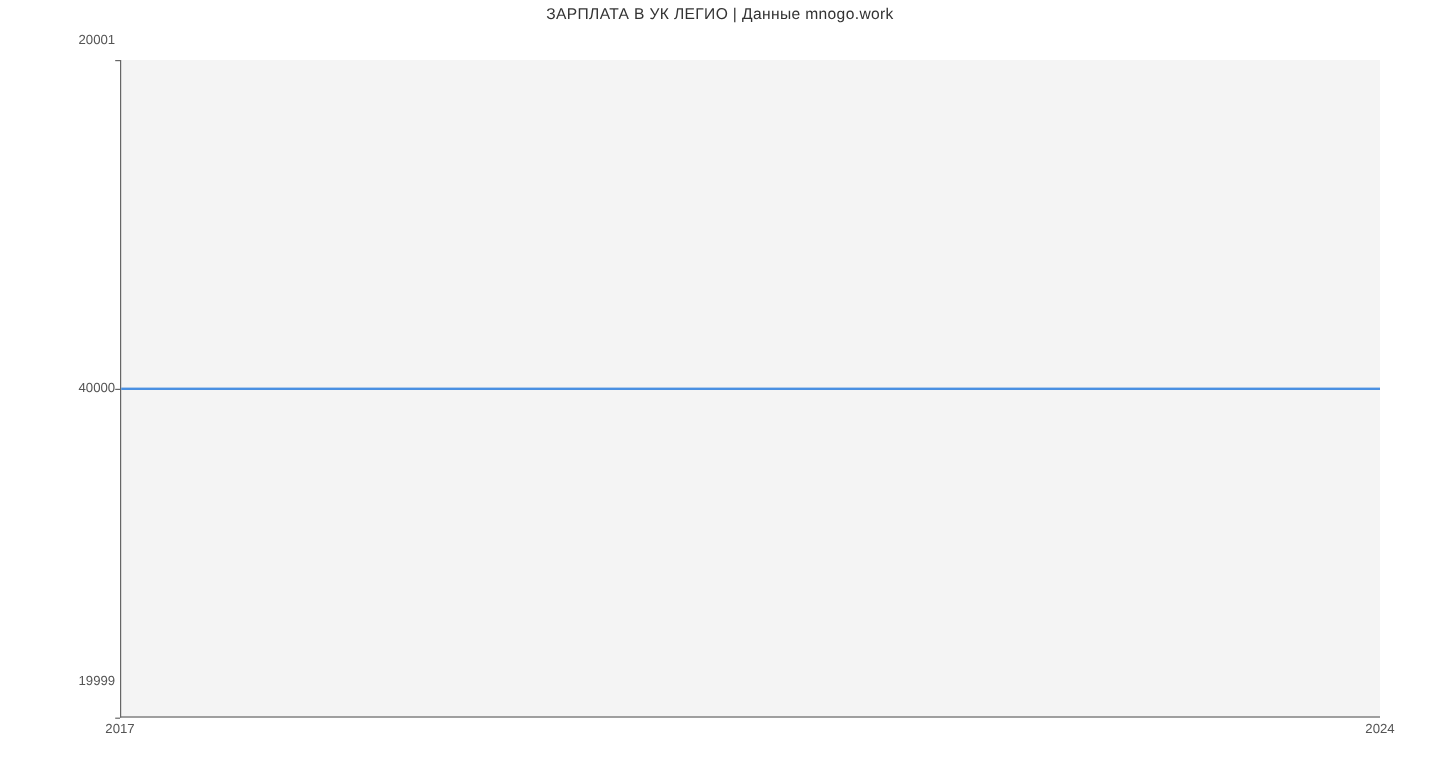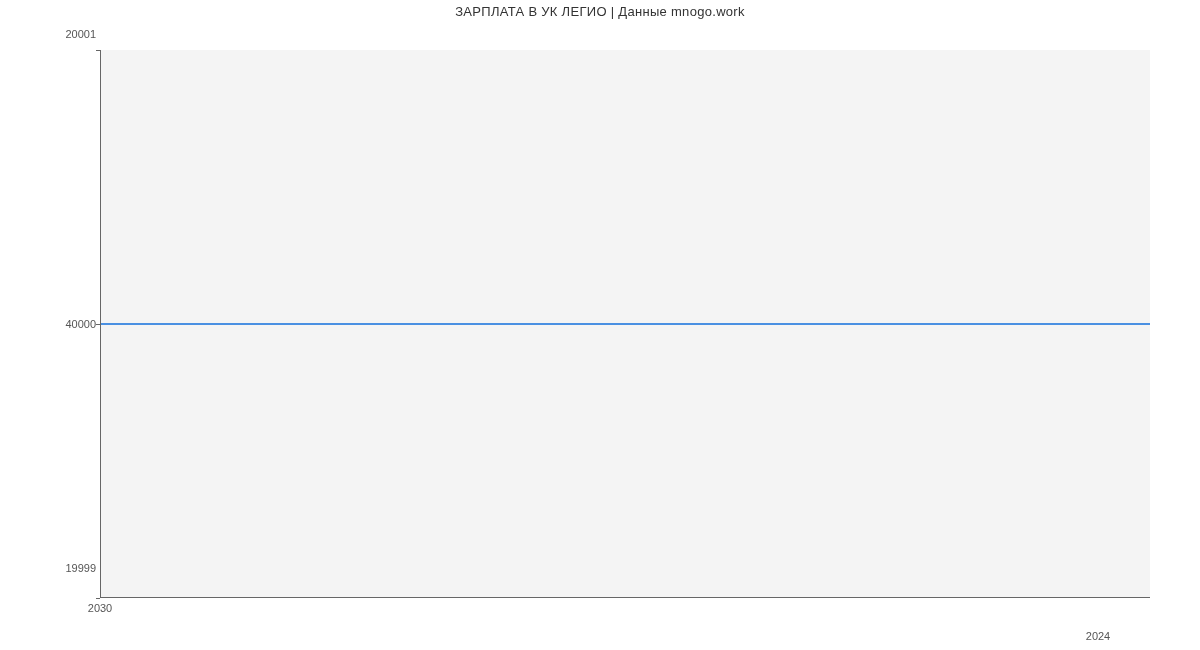--- a/index.html
+++ b/index.html
@@ -74,21 +74,21 @@
 
   <div class="y-tick" style="top:34px;">20001</div>
   <div class="y-tick-line" style="top:50px;"></div>
 
   <div class="y-tick" style="top:324px;">40000</div>
   <div class="y-tick-line" style="top:324px;"></div>
 
   <div class="y-tick" style="top:568px;">19999</div>
   <div class="y-tick-line" style="top:598px;"></div>
 
-  <div class="x-tick" style="left:100px;">2030</div>
-  <div class="x-tick" style="left:1098px;margin-top:28px;">2024</div>
+  <div class="x-tick" style="left:100px;">2017</div>
+  <div class="x-tick" style="left:1150px;">2024</div>
 
   <div class="plot">
 
     <div class="data-line" style="top:273px;"></div>
   </div>
 
 </div>
 
 </body></html>

